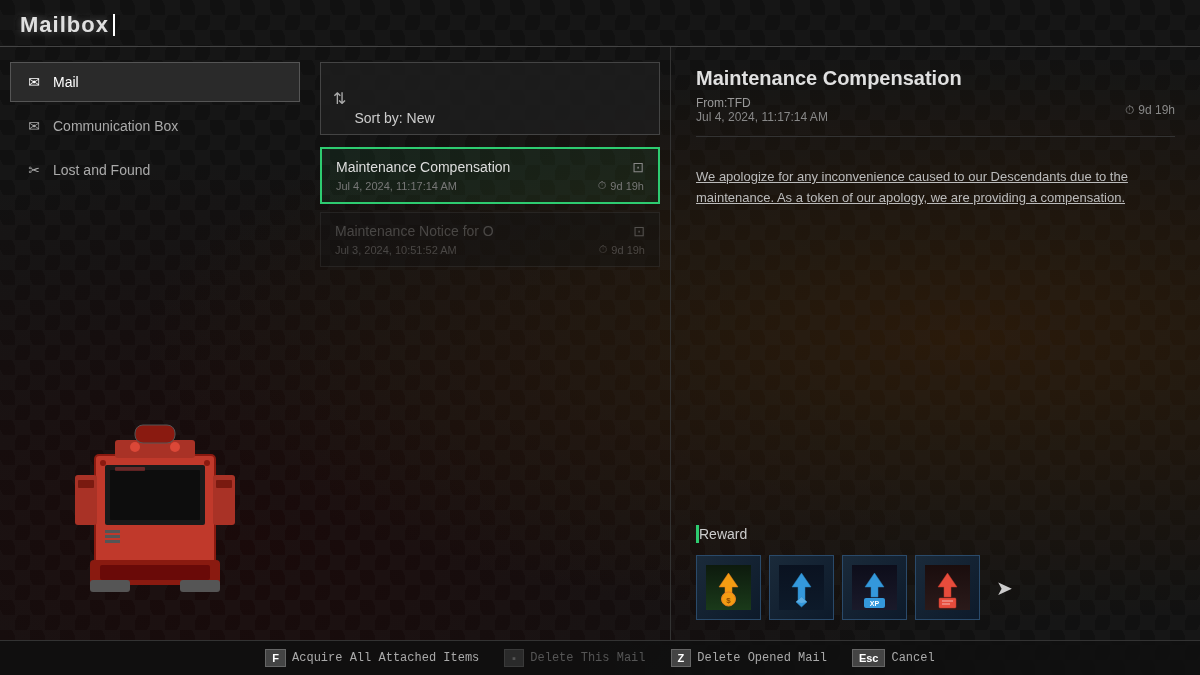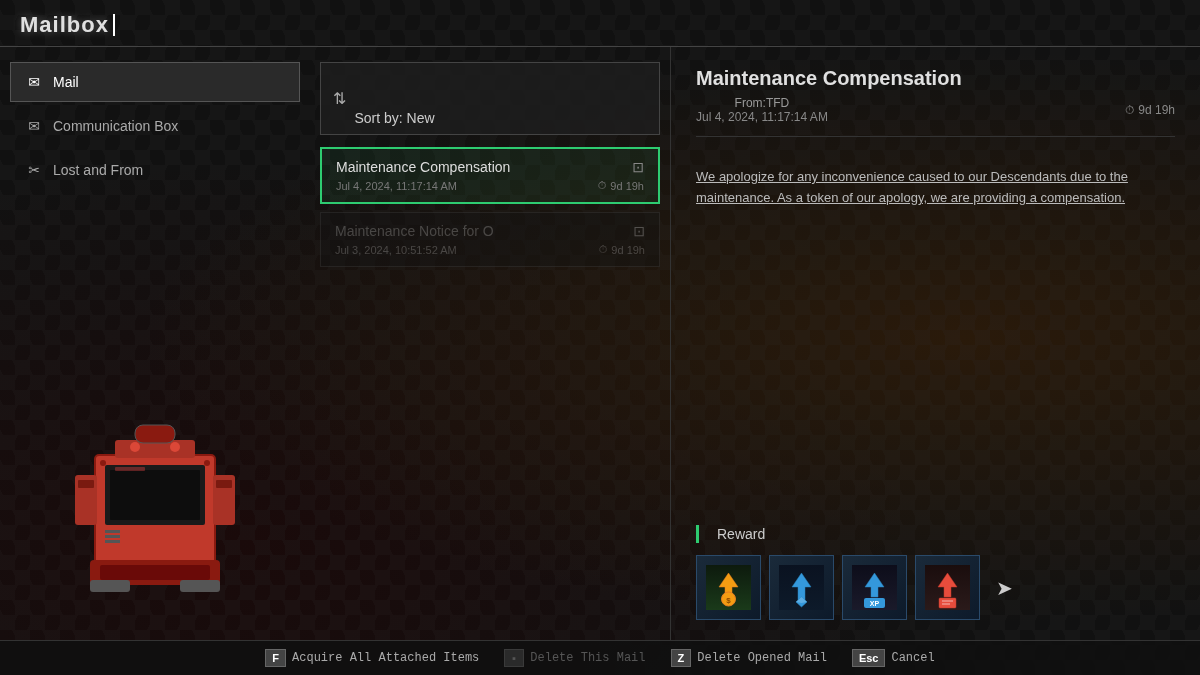--- a/index.html
+++ b/index.html
@@ -244,21 +244,20 @@
       font-weight: bold;
       margin-bottom: 6px;
     }
 
     .detail-meta-row {
       display: flex;
       justify-content: space-between;
       align-items: center;
       font-size: 12px;
       color: #888;
-      text-align: center;
     }
 
     .detail-from {
       color: #999;
     }
 
     .detail-date {
       color: #888;
     }
 
@@ -280,21 +279,21 @@
     }
 
     
     .reward-section {
       margin-top: 20px;
     }
 
     .reward-label {
       display: flex;
       align-items: center;
-      gap: 18px;
+      gap: 0;
       font-size: 14px;
       color: #ccc;
       margin-bottom: 12px;
     }
 
     .reward-bar {
       width: 3px;
       height: 18px;
       background: #2ecc71;
     }
@@ -393,21 +392,21 @@
       <div class="sidebar-item active">
         <span class="sidebar-icon">✉</span>
         <span>Mail</span>
       </div>
       <div class="sidebar-item">
         <span class="sidebar-icon">✉</span>
         <span>Communication Box</span>
       </div>
       <div class="sidebar-item">
         <span class="sidebar-icon">✂</span>
-        <span>Lost and From</span>
+        <span>Lost and Found</span>
       </div>
 
       <div class="robot-area">
         <div class="robot-placeholder">
           <svg class="robot-svg" viewBox="0 0 200 220" xmlns="http://www.w3.org/2000/svg">
 
             <rect x="40" y="80" width="120" height="110" rx="4" fill="#c0392b"></rect>
             <rect x="40" y="80" width="120" height="110" rx="4" fill="none" stroke="#8a1a10" stroke-width="2"></rect>
 
             <rect x="50" y="90" width="100" height="60" rx="2" fill="#1a1a1a"></rect>

